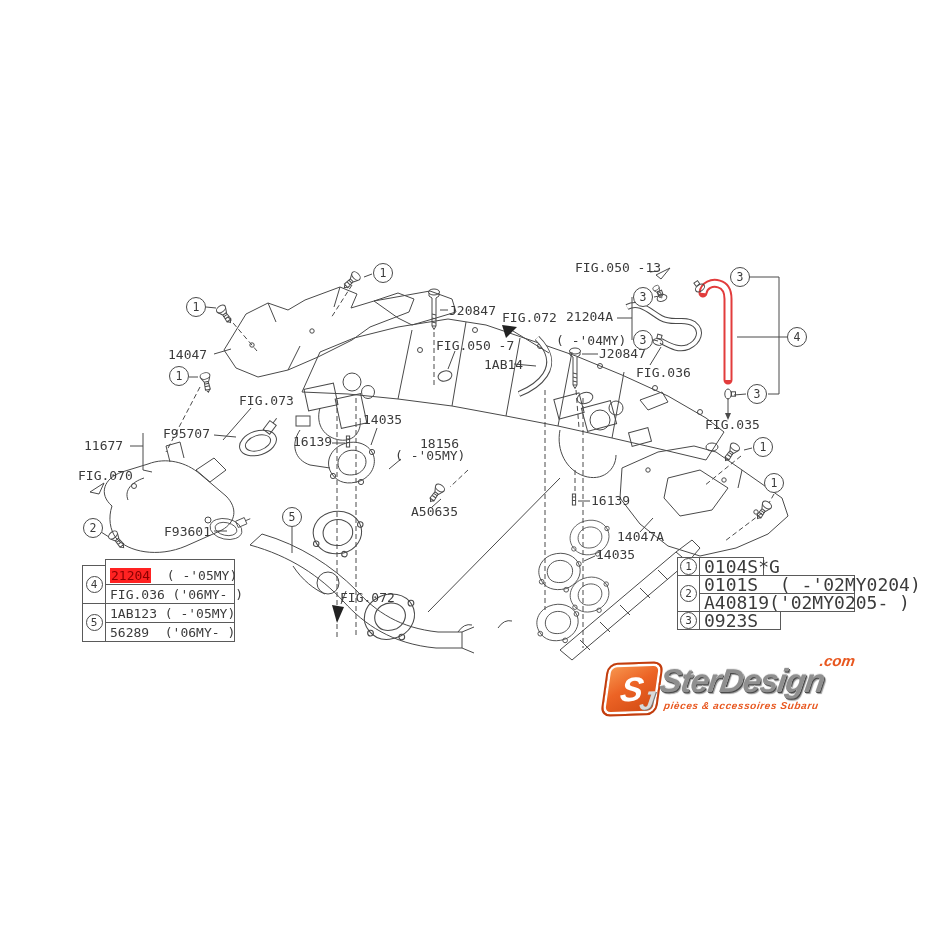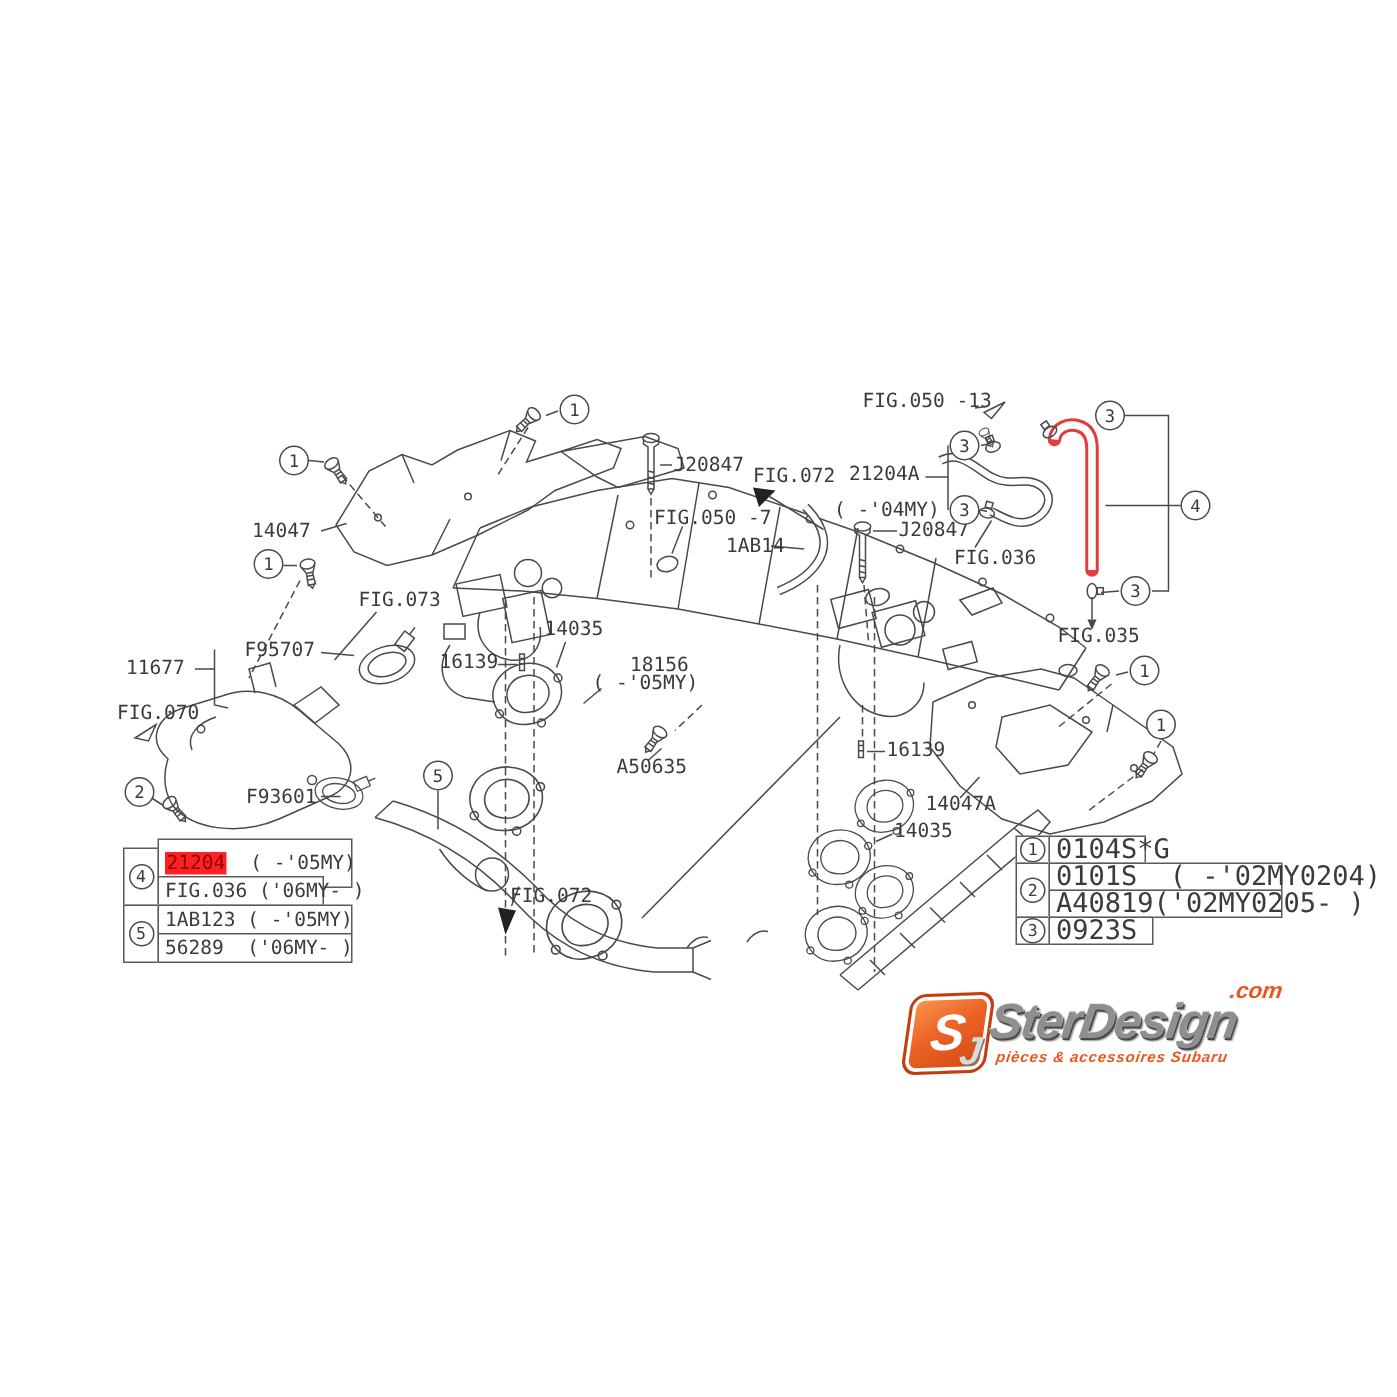--- a/index.html
+++ b/index.html
@@ -311,39 +311,39 @@
   <div>
     <div class="tbl-cell ccell" style="left:82px;top:565px;width:24px;height:39px">
       <span class="ccircle">4</span>
     </div>
     <div class="tbl-cell ccell" style="left:82px;top:603px;width:24px;height:39px">
       <span class="ccircle">5</span>
     </div>
     <div class="tbl-cell" style="left:105px;top:559px;width:130px;height:33px">
       <span class="hl">21204</span><span>  ( -'05MY)</span>
     </div>
-    <div class="tbl-cell" style="left:105px;top:584px;width:111px;height:20px">FIG.036 ('06MY- )</div>
+    <div class="tbl-cell" style="left:105px;top:584px;width:130px;height:20px">FIG.036 ('06MY- )</div>
     <div class="tbl-cell" style="left:105px;top:603px;width:130px;height:20px">1AB123 ( -'05MY)</div>
     <div class="tbl-cell" style="left:105px;top:622px;width:130px;height:20px">56289  ('06MY- )</div>
   </div>
 
   <div>
     <div class="tbl-cell ccell" style="left:677px;top:557px;width:23px;height:19px">
       <span class="ccircle">1</span>
     </div>
     <div class="tbl-cell ccell" style="left:677px;top:575px;width:23px;height:37px">
       <span class="ccircle">2</span>
     </div>
     <div class="tbl-cell ccell" style="left:677px;top:611px;width:23px;height:19px">
       <span class="ccircle">3</span>
     </div>
     <div class="tbl-cell small" style="left:699px;top:557px;width:65px;height:19px">0104S*G</div>
     <div class="tbl-cell small" style="left:699px;top:575px;width:156px;height:19px">0101S  ( -'02MY0204)</div>
     <div class="tbl-cell small" style="left:699px;top:593px;width:156px;height:19px">A40819('02MY0205- )</div>
-    <div class="tbl-cell small" style="left:699px;top:611px;width:70px;height:19px">0923S</div>
+    <div class="tbl-cell small" style="left:699px;top:611px;width:82px;height:19px">0923S</div>
   </div>
 
   <div>
     <div class="logo-icon">
       <span class="s">S</span>
       <span class="j">J</span>
     </div>
     <div class="logo-brand">SterDesign</div>
     <div class="logo-com">.com</div>
     <div class="logo-tag">pièces &amp; accessoires Subaru</div>

